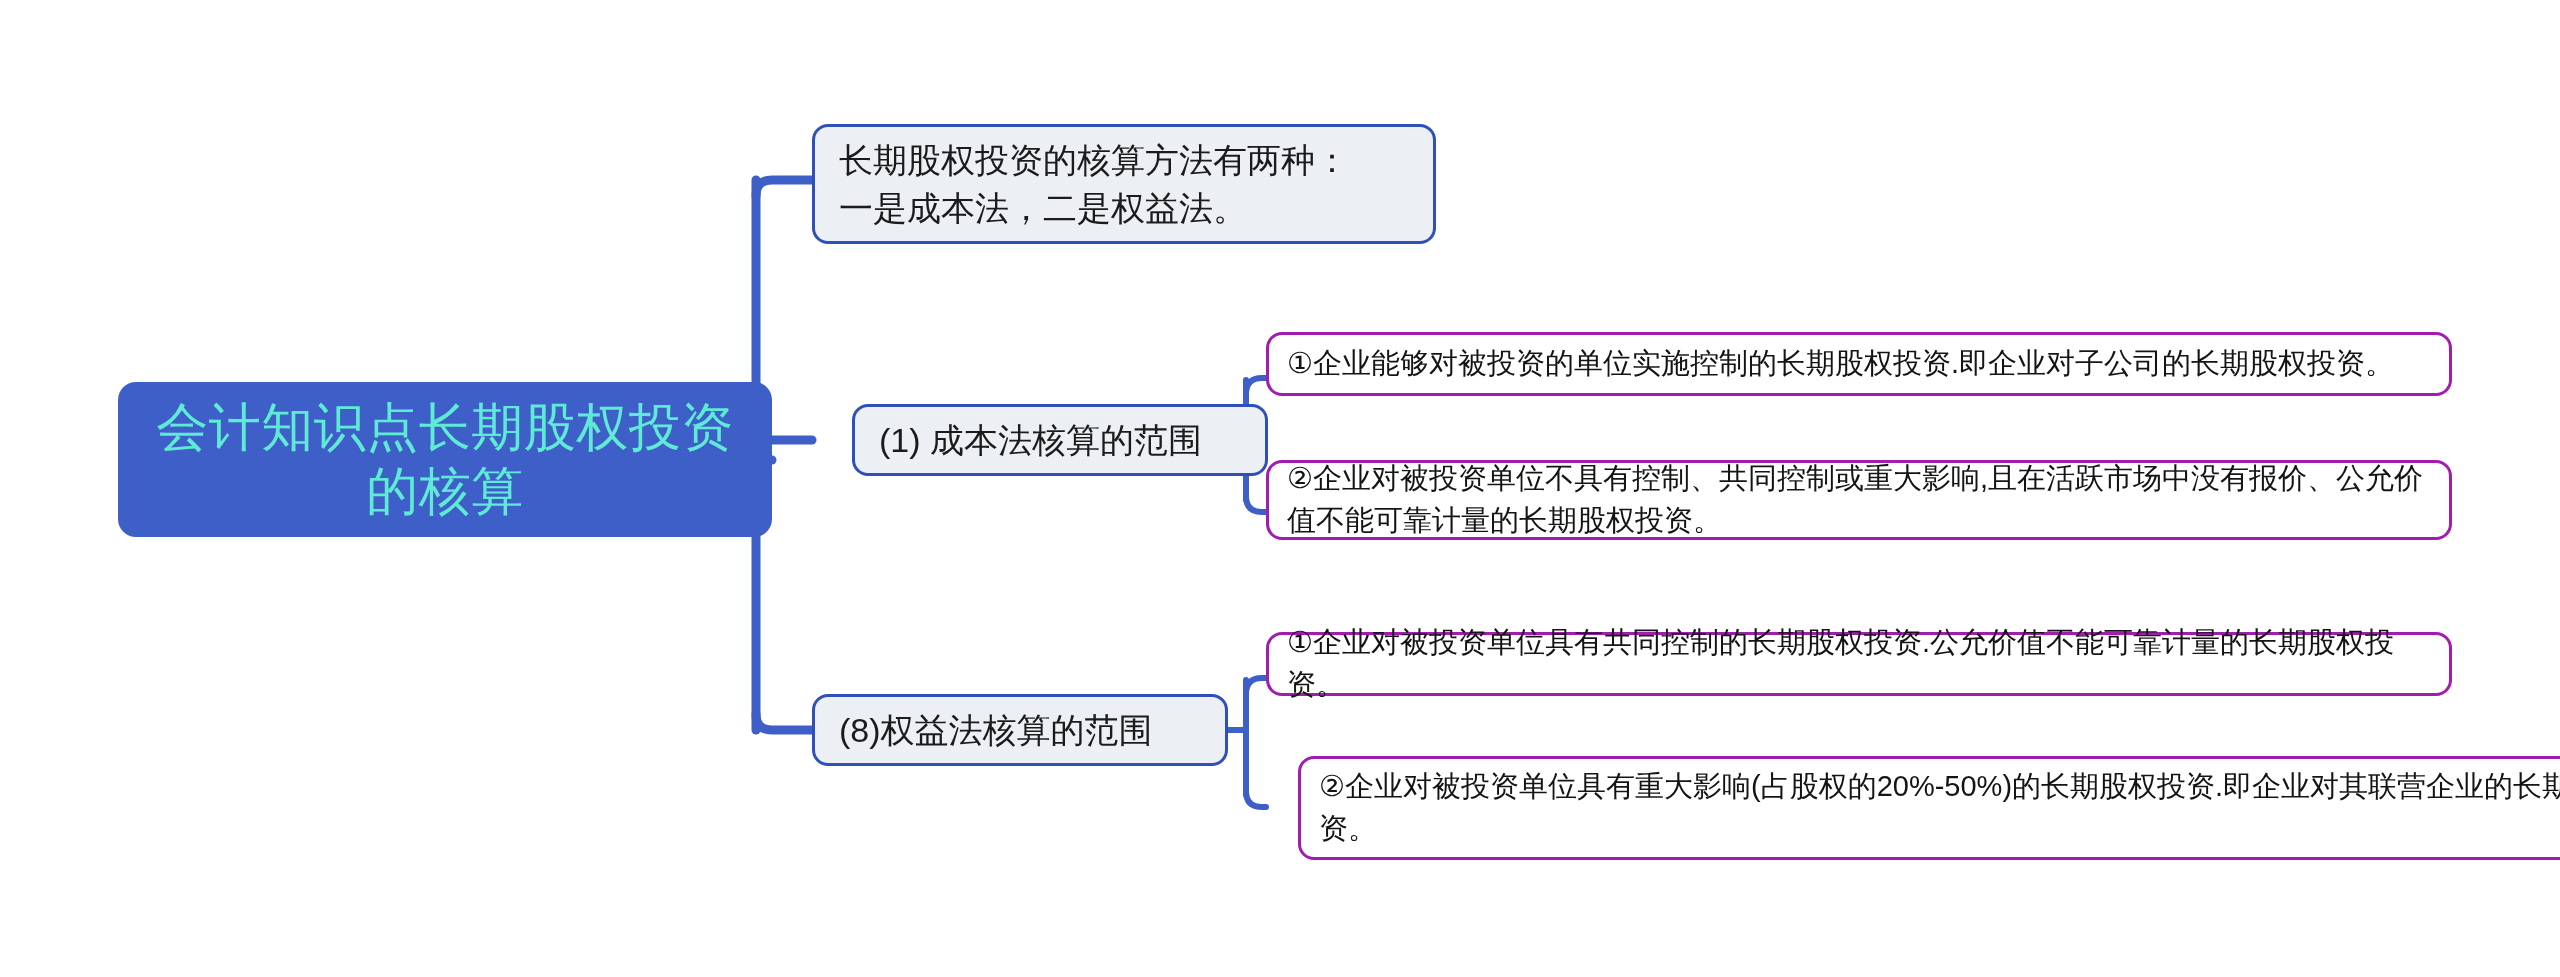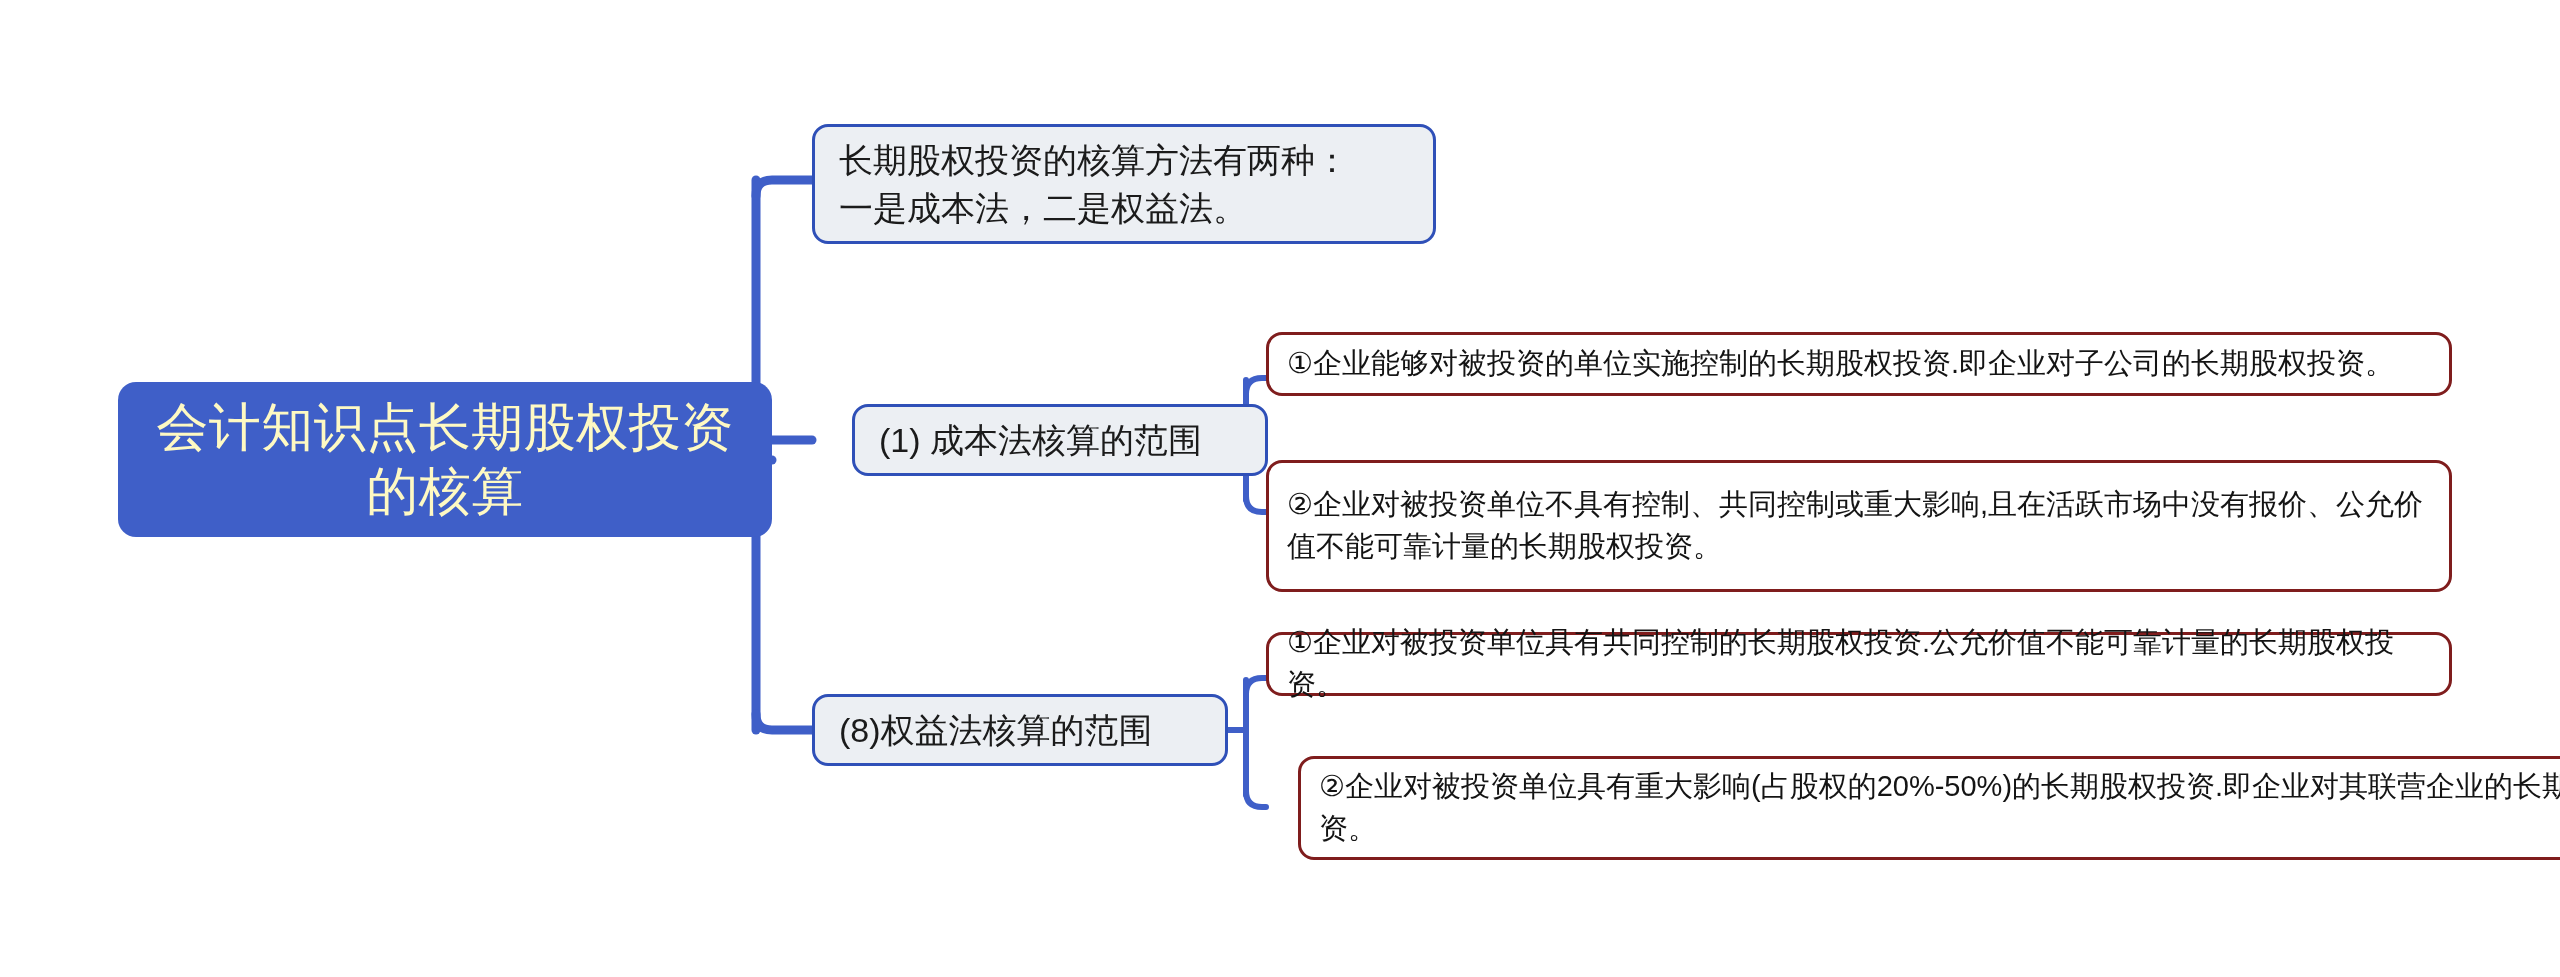--- a/index.html
+++ b/index.html
@@ -50,21 +50,21 @@
     top: 382px;
     width: 654px;
     height: 155px;
     background: #3f5fc8;
     border-radius: 18px;
     justify-content: center;
     text-align: center;
     padding: 0 26px;
   }
   .root-node .node-text {
-    color: #fef9c3;
+    color: #5eead4;
     font-size: 52px;
     line-height: 1.22;
     text-align: center;
     letter-spacing: 0.5px;
   }
 
   
   .branch-node {
     background: #eceff3;
     border: 3px solid #2f50b8;
@@ -94,42 +94,42 @@
   .branch-equity {
     left: 812px;
     top: 694px;
     width: 416px;
     height: 72px;
   }
 
   
   .leaf-node {
     background: #ffffff;
-    border: 3px solid #7f1d1d;
+    border: 3px solid #a21caf;
     border-radius: 16px;
     padding: 0 18px;
   }
   .leaf-node .node-text {
     color: #141414;
     font-size: 29px;
     line-height: 1.44;
     text-align: left;
   }
 
   .leaf-cost-1 {
     left: 1266px;
     top: 332px;
     width: 1186px;
     height: 64px;
   }
   .leaf-cost-2 {
     left: 1266px;
     top: 460px;
     width: 1186px;
-    height: 132px;
+    height: 80px;
   }
   .leaf-equity-1 {
     left: 1266px;
     top: 632px;
     width: 1186px;
     height: 64px;
   }
   .leaf-equity-2 {
     left: 1298px;
     top: 756px;

